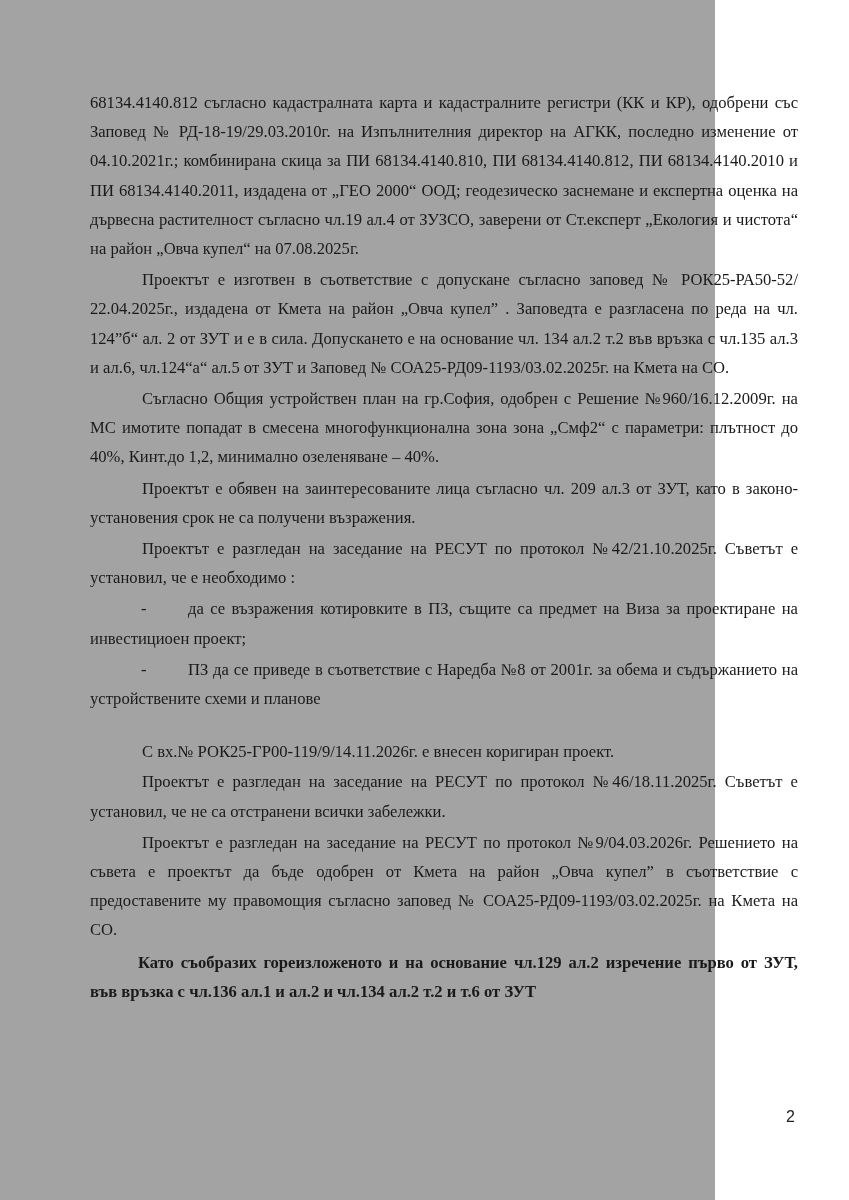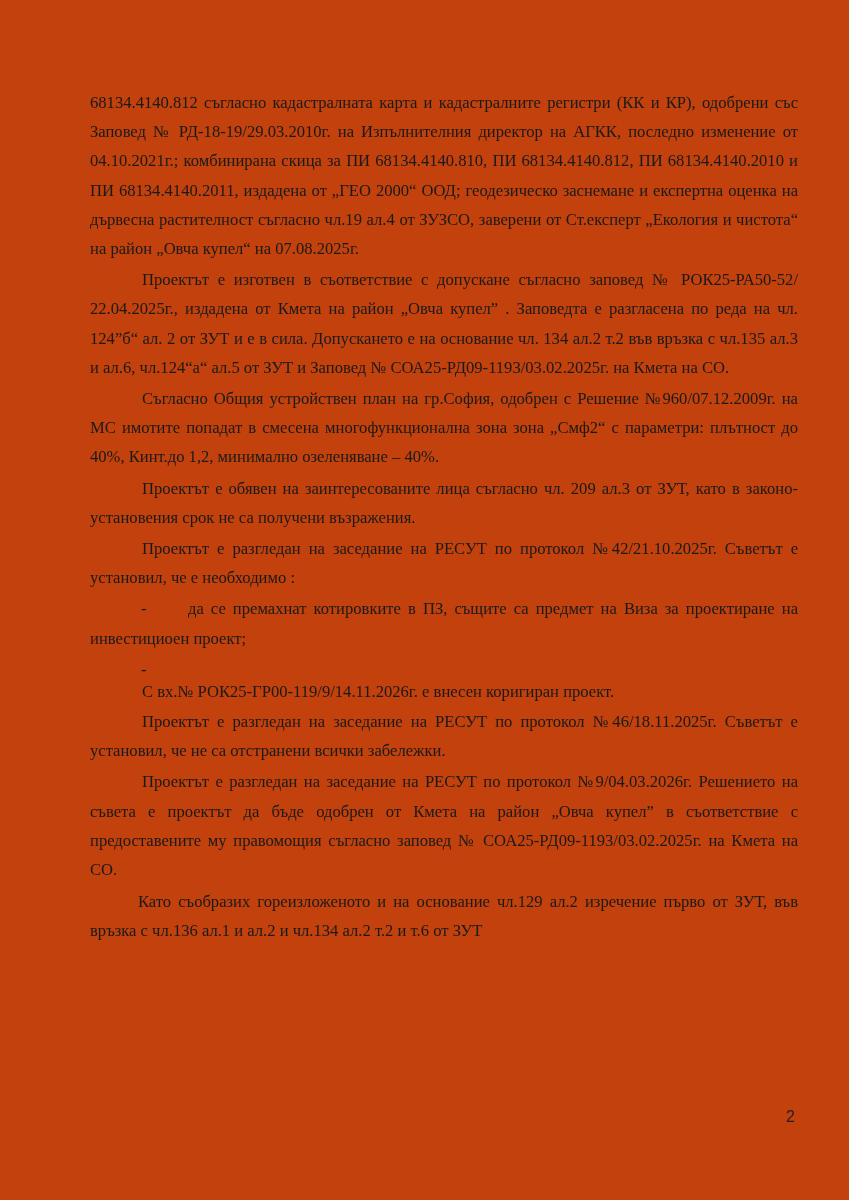--- a/index.html
+++ b/index.html
@@ -11,43 +11,44 @@
       width: 849px;
       height: 1200px;
       position: relative;
       overflow: hidden;
       font-family: "Liberation Serif", "DejaVu Serif", serif;
       color: #1a1a1a;
     }
     .page {
       position: absolute;
       left: 0; top: 0;
-      width: 849px;
+      width: 715px;
       height: 1200px;
-      background: #c2410c;
+      background: #a3a3a3;
     }
     .text-block {
       position: absolute;
       left: 90px;
       top: 88px;
       width: 708px;
       font-size: 16.6px;
       line-height: 29.2px;
     }
     .para {
       margin: 0 0 2px 0;
       text-align: justify;
       text-indent: 52px;
     }
     .para.no-indent {
       text-indent: 0;
     }
     .para.last-indent {
       text-indent: 48px;
       margin-top: 3px;
+      font-weight: bold;
     }
     .para.tight {
       margin-bottom: 1px;
       margin-top: 24px;
     }
     .bullet {
       margin: 2px 0 2px 0;
       text-align: justify;
       position: relative;
       text-indent: 98px;
@@ -70,34 +71,35 @@
 </head>
 <body>
 
 <div class="page">
   <div class="text-block">
 
     <p class="para no-indent">68134.4140.812 съгласно кадастралната карта  и кадастралните регистри (КК и КР), одобрени със Заповед № РД-18-19/29.03.2010г. на Изпълнителния директор на АГКК, последно изменение от 04.10.2021г.; комбинирана скица за ПИ 68134.4140.810, ПИ 68134.4140.812, ПИ 68134.4140.2010 и ПИ 68134.4140.2011, издадена от „ГЕО 2000“ ООД; геодезическо заснемане и експертна оценка на дървесна растителност съгласно чл.19 ал.4 от ЗУЗСО, заверени от Ст.експерт „Екология и чистота“ на район „Овча купел“ на 07.08.2025г.</p>
 
     <p class="para">Проектът е изготвен в съответствие с допускане съгласно заповед № РОК25-РА50-52/ 22.04.2025г., издадена от Кмета на район „Овча купел” .  Заповедта е разгласена по реда на чл. 124”б“ ал. 2 от ЗУТ и е в сила. Допускането е на основание чл. 134 ал.2 т.2 във връзка с чл.135 ал.3 и ал.6, чл.124“а“  ал.5 от ЗУТ и Заповед № СОА25-РД09-1193/03.02.2025г. на Кмета на СО.</p>
 
-    <p class="para">Съгласно Общия устройствен план на гр.София, одобрен с Решение №960/07.12.2009г. на МС имотите   попадат в смесена многофункционална зона зона „Смф2“ с параметри: плътност до 40%, Кинт.до 1,2, минимално озеленяване – 40%.</p>
+    <p class="para">Съгласно Общия устройствен план на гр.София, одобрен с Решение №960/16.12.2009г. на МС имотите   попадат в смесена многофункционална зона зона „Смф2“ с параметри: плътност до 40%, Кинт.до 1,2, минимално озеленяване – 40%.</p>
 
 
     <p class="para">Проектът е обявен на заинтересованите лица съгласно чл. 209 ал.3 от ЗУТ, като в законо-установения  срок не са получени възражения.</p>
 
     <p class="para">Проектът е разгледан на заседание на РЕСУТ по протокол №42/21.10.2025г. Съветът е установил, че е необходимо :</p>
 
     <div class="bullet">
       <span class="dash">-</span>
-      <span>да се премахнат котировките в ПЗ, същите са предмет на Виза за проектиране на инвестициоен проект;</span>
+      <span>да се възражения котировките в ПЗ, същите са предмет на Виза за проектиране на инвестициоен проект;</span>
     </div>
 
     <div class="bullet">
       <span class="dash">-</span>
+      <span>ПЗ да се приведе в съответствие с Наредба №8 от 2001г. за обема и съдържанието на устройствените схеми и планове</span>
     </div>
 
     <p class="para tight">С вх.№ РОК25-ГР00-119/9/14.11.2026г. е внесен коригиран проект.</p>
 
     <p class="para">Проектът е разгледан на заседание на РЕСУТ по протокол №46/18.11.2025г. Съветът е установил, че не са отстранени всички забележки.</p>
 
 
     <p class="para">Проектът е разгледан на заседание на РЕСУТ по протокол №9/04.03.2026г. Решението на съвета е   проектът   да бъде одобрен от Кмета на район „Овча купел” в съответствие с предоставените му правомощия съгласно заповед № СОА25-РД09-1193/03.02.2025г. на Кмета на СО.</p>
 
     <p class="para last-indent">Като съобразих гореизложеното и на основание чл.129 ал.2 изречение първо от ЗУТ, във връзка с чл.136 ал.1 и ал.2 и чл.134 ал.2 т.2 и т.6 от ЗУТ</p>

